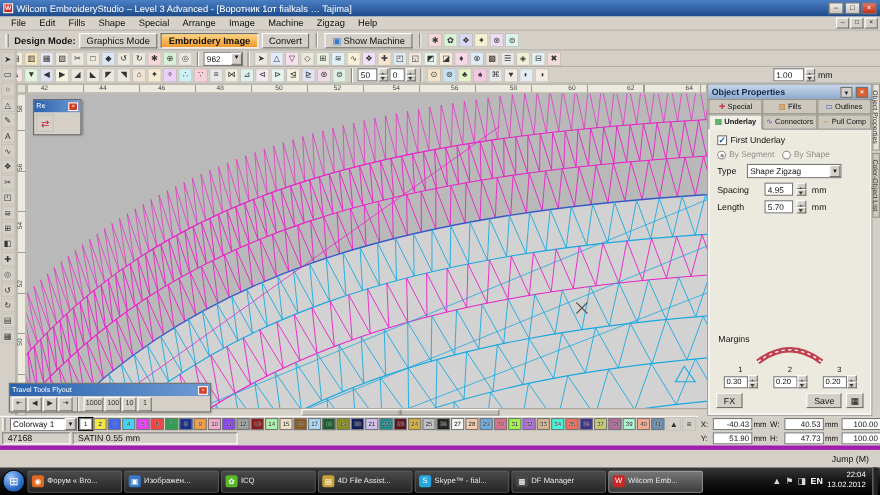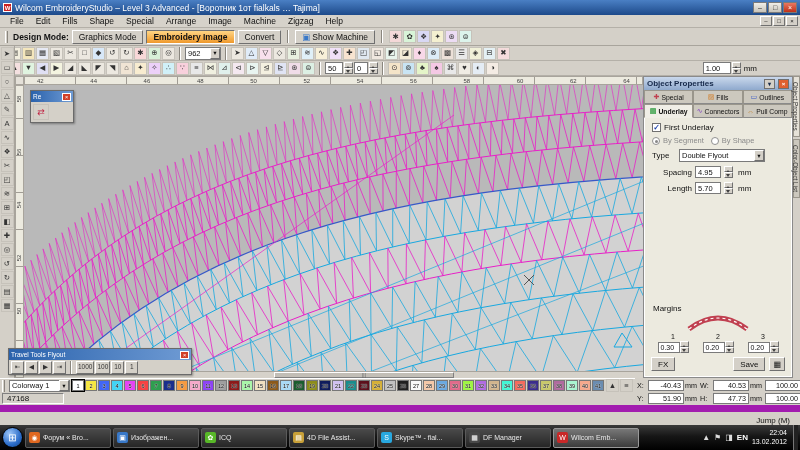--- a/index.html
+++ b/index.html
@@ -67,21 +67,21 @@
   .op-tabs{display:flex;height:14px;background:#c2beb4}
   .op-tab{flex:1;display:flex;align-items:center;justify-content:center;gap:2px;font-size:6.8px;border:1px solid #9a968c;border-bottom-color:#8a8a8a;background:#ccc8be;white-space:nowrap;overflow:hidden}
   .op-tab.active{background:#f0eee6;border-bottom-color:#f0eee6;font-weight:bold}
   .op-tab .ti{font-style:normal;font-size:7px}
   .op-body{flex:1;background:#eceadf;border:1px solid #fff;border-top:none;display:flex;flex-direction:column;font-size:8px;padding-top:3px}
   .row{display:flex;align-items:center;gap:3px;margin:2px 0;padding:0 7px}
   .cb{width:9px;height:9px;background:#fff;border:1px solid #707070;font-size:8px;line-height:8px;color:#1a3faa;display:inline-flex;align-items:center;justify-content:center;font-weight:bold}
   .radio{width:8px;height:8px;border-radius:50%;background:#fff;border:1px solid #909090;display:inline-block;position:relative}
   .radio.sel::after{content:"";position:absolute;left:2px;top:2px;width:3px;height:3px;border-radius:50%;background:#888}
   .rlbl{color:#8a8a8a;font-size:7.5px;margin-right:4px}
-  .lbl{width:40px;text-align:right;font-size:8px}
+  .lbl{width:40px;font-size:8px}
   .lbl.l{width:24px;text-align:left}
   .w86{width:86px}
   .mlabel{padding:0 8px;font-size:8px}
   .marc{align-self:center;margin:2px 0}
   .mcols{display:flex;justify-content:space-between;padding:0 9px}
   .mcol{width:38px;text-align:center}
   .mh{font-size:7px;margin-bottom:1px}
   .mfr{display:flex;align-items:center;justify-content:center}
   .field.sm{min-width:22px;font-size:7px;height:11px}
   .btn{height:14px;padding:0 6px;background:#d4d0c8;border:1px solid;border-color:#fff #707070 #707070 #fff;font-size:8px;display:inline-flex;align-items:center;justify-content:center}
@@ -95,21 +95,21 @@
   #palrow{left:0;top:378px;width:635px;height:14px;background:#d4d0c8;border-top:1px solid #fff;display:flex;align-items:center;gap:2px;padding:0 2px}
   #palrow .combo{width:66px;height:12px}
   #palette-chips{display:flex;gap:1px}
   .chip{width:12px;height:11px;border:1px solid #777;display:inline-flex;align-items:center;justify-content:center;font-size:5.5px;color:#000;text-shadow:0 0 1px #fff,0 0 1px #fff}
   .chip.sel{outline:1px solid #000;outline-offset:0}
   
   .scell{border:1px solid;border-color:#808080 #fff #fff #808080;height:11px;display:inline-flex;align-items:center;padding:0 4px;font-size:8px;background:#d4d0c8}
   #st1{left:0;top:392px;width:635px;height:13px;background:#d4d0c8;display:flex;align-items:center;gap:2px;padding:0 2px}
   #xywh{left:635px;top:378px;width:165px;height:27px;background:#d4d0c8;display:grid;grid-template-columns:10px 36px 14px 12px 36px 14px 36px;grid-auto-rows:12px;align-items:center;column-gap:1px;row-gap:1px;padding:1px 2px;font-size:7.2px}
   #xywh .field{min-width:0;width:100%;height:11px;font-size:7.2px;justify-content:flex-end}
-  #st2{left:0;top:405px;width:800px;height:20px;background:#d4d0c8;border-top:7px solid #a21caf}
+  #st2{left:0;top:405px;width:800px;height:20px;background:#d4d0c8;border-top:4px solid #a21caf}
   #jump{position:absolute;right:10px;top:4px;font-size:8px}
   
   #taskbar{left:0;top:425px;width:800px;height:25px;background:linear-gradient(#3a3a3a,#161616 45%,#000);display:flex;align-items:center;gap:2px;padding:0 2px}
   #orb{width:21px;height:21px;border-radius:50%;background:radial-gradient(circle at 35% 30%,#9cc6f8,#2b6cc8 60%,#11407e);border:1px solid #000;color:#fff;font-size:10px;display:flex;align-items:center;justify-content:center;flex:0 0 auto}
   .task{width:86px;height:20px;border:1px solid #5a5a5a;border-radius:2px;background:linear-gradient(#4a4a4a,#262626);display:flex;align-items:center;gap:3px;padding:0 3px;color:#e8e8e8;font-size:7px;overflow:hidden;white-space:nowrap;flex:0 0 auto}
   .task.active{background:linear-gradient(#777,#3c3c3c);border-color:#999}
   .tico{width:11px;height:11px;border-radius:2px;color:#fff;font-size:7px;display:inline-flex;align-items:center;justify-content:center;flex:0 0 auto}
   #tray{margin-left:auto;display:flex;align-items:center;gap:4px;color:#fff}
   .trayico{font-size:8px;color:#ddd}
   #lang{font-size:8px;font-weight:bold}
@@ -427,21 +427,21 @@
       </div>
       <div class="row">
         <span class="radio sel"></span>
         <span class="rlbl">By Segment</span>
         <span class="radio"></span>
         <span class="rlbl">By Shape</span>
       </div>
       <div class="row">
         <span class="lbl l">Type</span>
         <span class="combo w86">
-            <span>Double Flyout</span>
+            <span>Shape Zigzag</span>
             <i class="arr">▼</i>
           </span>
       </div>
       <div class="row">
         <span class="lbl">Spacing</span>
         <span class="field">4.95</span>
         <span class="spin">
             <b class="u"></b>
             <b class="d"></b>
           </span>
@@ -558,20 +558,21 @@
         <span class="chip" style="background: rgb(106, 140, 176);">41</span>
       </span>
     <span class="igroup">
         <span class="ticon">▲</span>
         <span class="ticon">≡</span>
       </span>
   </div>
 
   <div id="st1" class="abs">
     <span class="scell" style="width:62px">47168</span>
+    <span class="scell" style="width:150px">SATIN  0.55 mm</span>
     <span class="flexgap"></span>
   </div>
 
   <div id="xywh" class="abs">
     <span>X:</span>
     <span class="field">-40.43</span>
     <span>mm</span>
     <span>W:</span>
     <span class="field">40.53</span>
     <span>mm</span>

